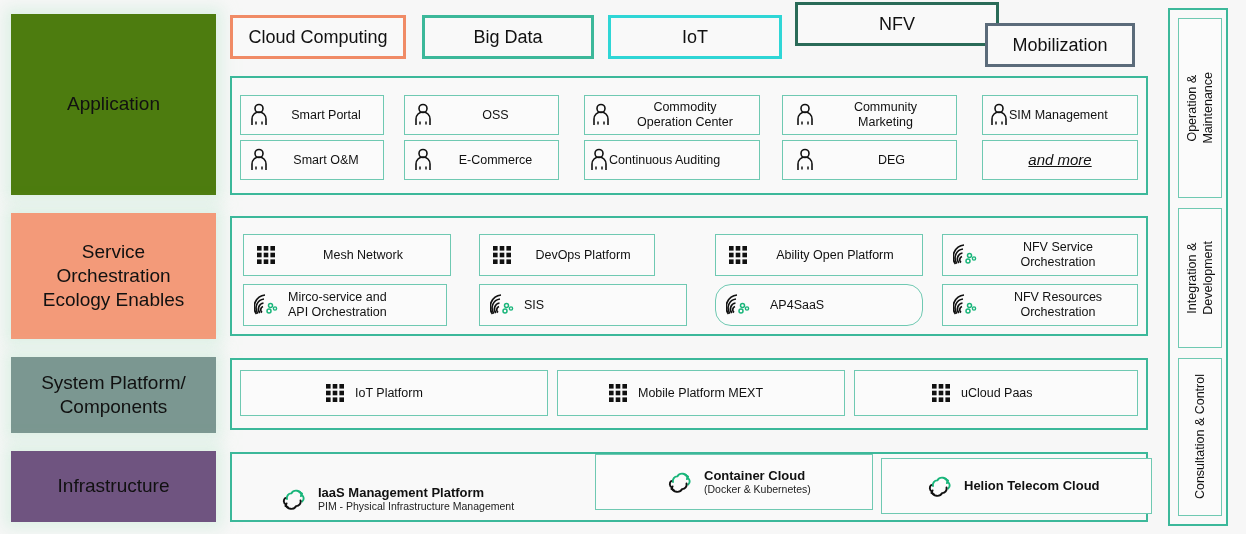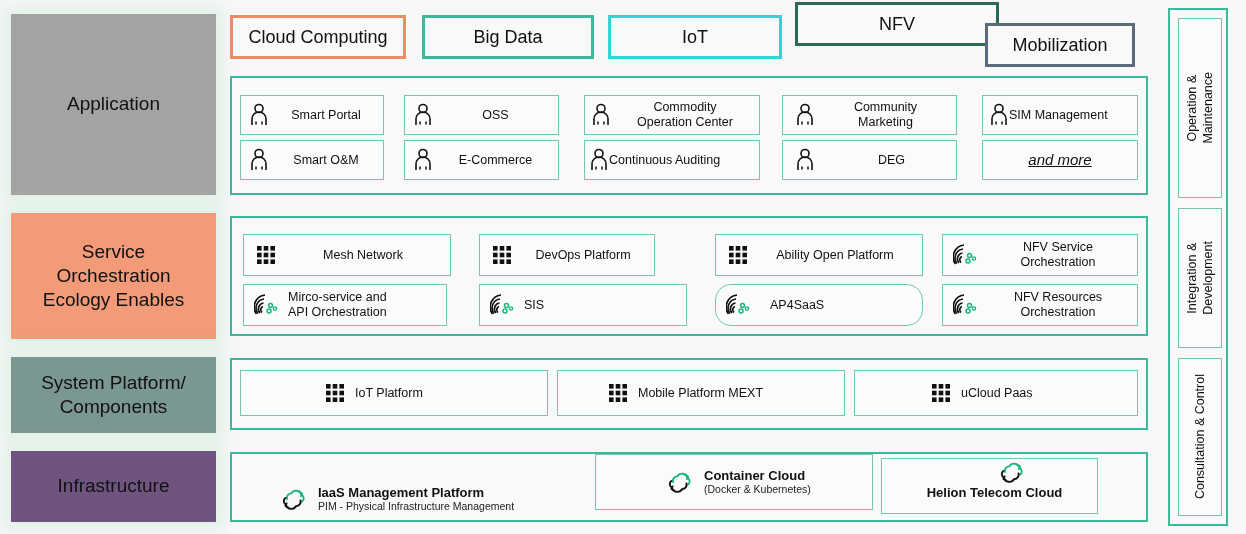--- a/index.html
+++ b/index.html
@@ -15,21 +15,21 @@
   
   .layer-label{
     position:absolute;
     display:flex;align-items:center;justify-content:center;
     text-align:center;
     font-size:19px;
     line-height:1.28;
     color:#111;
     box-shadow:0 0 14px 6px rgba(200,235,215,.55);
   }
-  .layer-label.app{left:11px;top:14px;width:205px;height:181px;background:#a3a3a3;}
+  .layer-label.app{left:11px;top:14px;width:205px;height:181px;background:#4d7c0f;}
   .layer-label.svc{left:11px;top:213px;width:205px;height:126px;background:#f39a79;}
   .layer-label.sys{left:11px;top:357px;width:205px;height:76px;background:#7b9791;}
   .layer-label.inf{left:11px;top:451px;width:205px;height:71px;background:#6f5480;}
 
   
   .panel{
     position:absolute;
     background:#f9f9f9;
     border:2px solid #3cb89a;
     box-sizing:border-box;
@@ -453,21 +453,21 @@
         <path d="M22.5 14.5 a4.5 4.5 0 0 1 -4.3 5.6 a5.6 5.6 0 0 1 -10.3 -1.6 a3.8 3.8 0 0 1 -0.6 -6.4" fill="none" stroke="#111" stroke-width="1.9" stroke-linecap="round"></path>
         <path d="M10 21.3 l-2.6 -1.3 l1.2 -2.6" fill="none" stroke="#111" stroke-width="1.9" stroke-linecap="round" stroke-linejoin="round"></path>
       </svg>
     </span>
     <span class="txt" style="text-align:left;padding-left:10px;">
       <span class="main">Container Cloud</span>
       <span class="sub">(Docker &amp; Kubernetes)</span>
     </span>
   </div>
 
-  <div class="item" style="left:881px;top:458px;width:217px;height:56px;flex-direction:column;">
+  <div class="item" style="left:881px;top:458px;width:271px;height:56px;">
     <span class="ico" style="margin-left:42px;">
       <svg width="30" height="26" viewBox="0 0 30 26">
         <path d="M9 13 a4.5 4.5 0 0 1 4.3-5.6 a5.6 5.6 0 0 1 10.3 1.6 a3.8 3.8 0 0 1 0.6 6.4" fill="none" stroke="#19b57a" stroke-width="1.9" stroke-linecap="round"></path>
         <path d="M21.5 6.2 l2.6 1.3 l-1.2 2.6" fill="none" stroke="#19b57a" stroke-width="1.9" stroke-linecap="round" stroke-linejoin="round"></path>
         <path d="M22.5 14.5 a4.5 4.5 0 0 1 -4.3 5.6 a5.6 5.6 0 0 1 -10.3 -1.6 a3.8 3.8 0 0 1 -0.6 -6.4" fill="none" stroke="#111" stroke-width="1.9" stroke-linecap="round"></path>
         <path d="M10 21.3 l-2.6 -1.3 l1.2 -2.6" fill="none" stroke="#111" stroke-width="1.9" stroke-linecap="round" stroke-linejoin="round"></path>
       </svg>
     </span>
     <span class="txt" style="text-align:left;padding-left:10px;">
       <span class="main">Helion Telecom Cloud</span>

